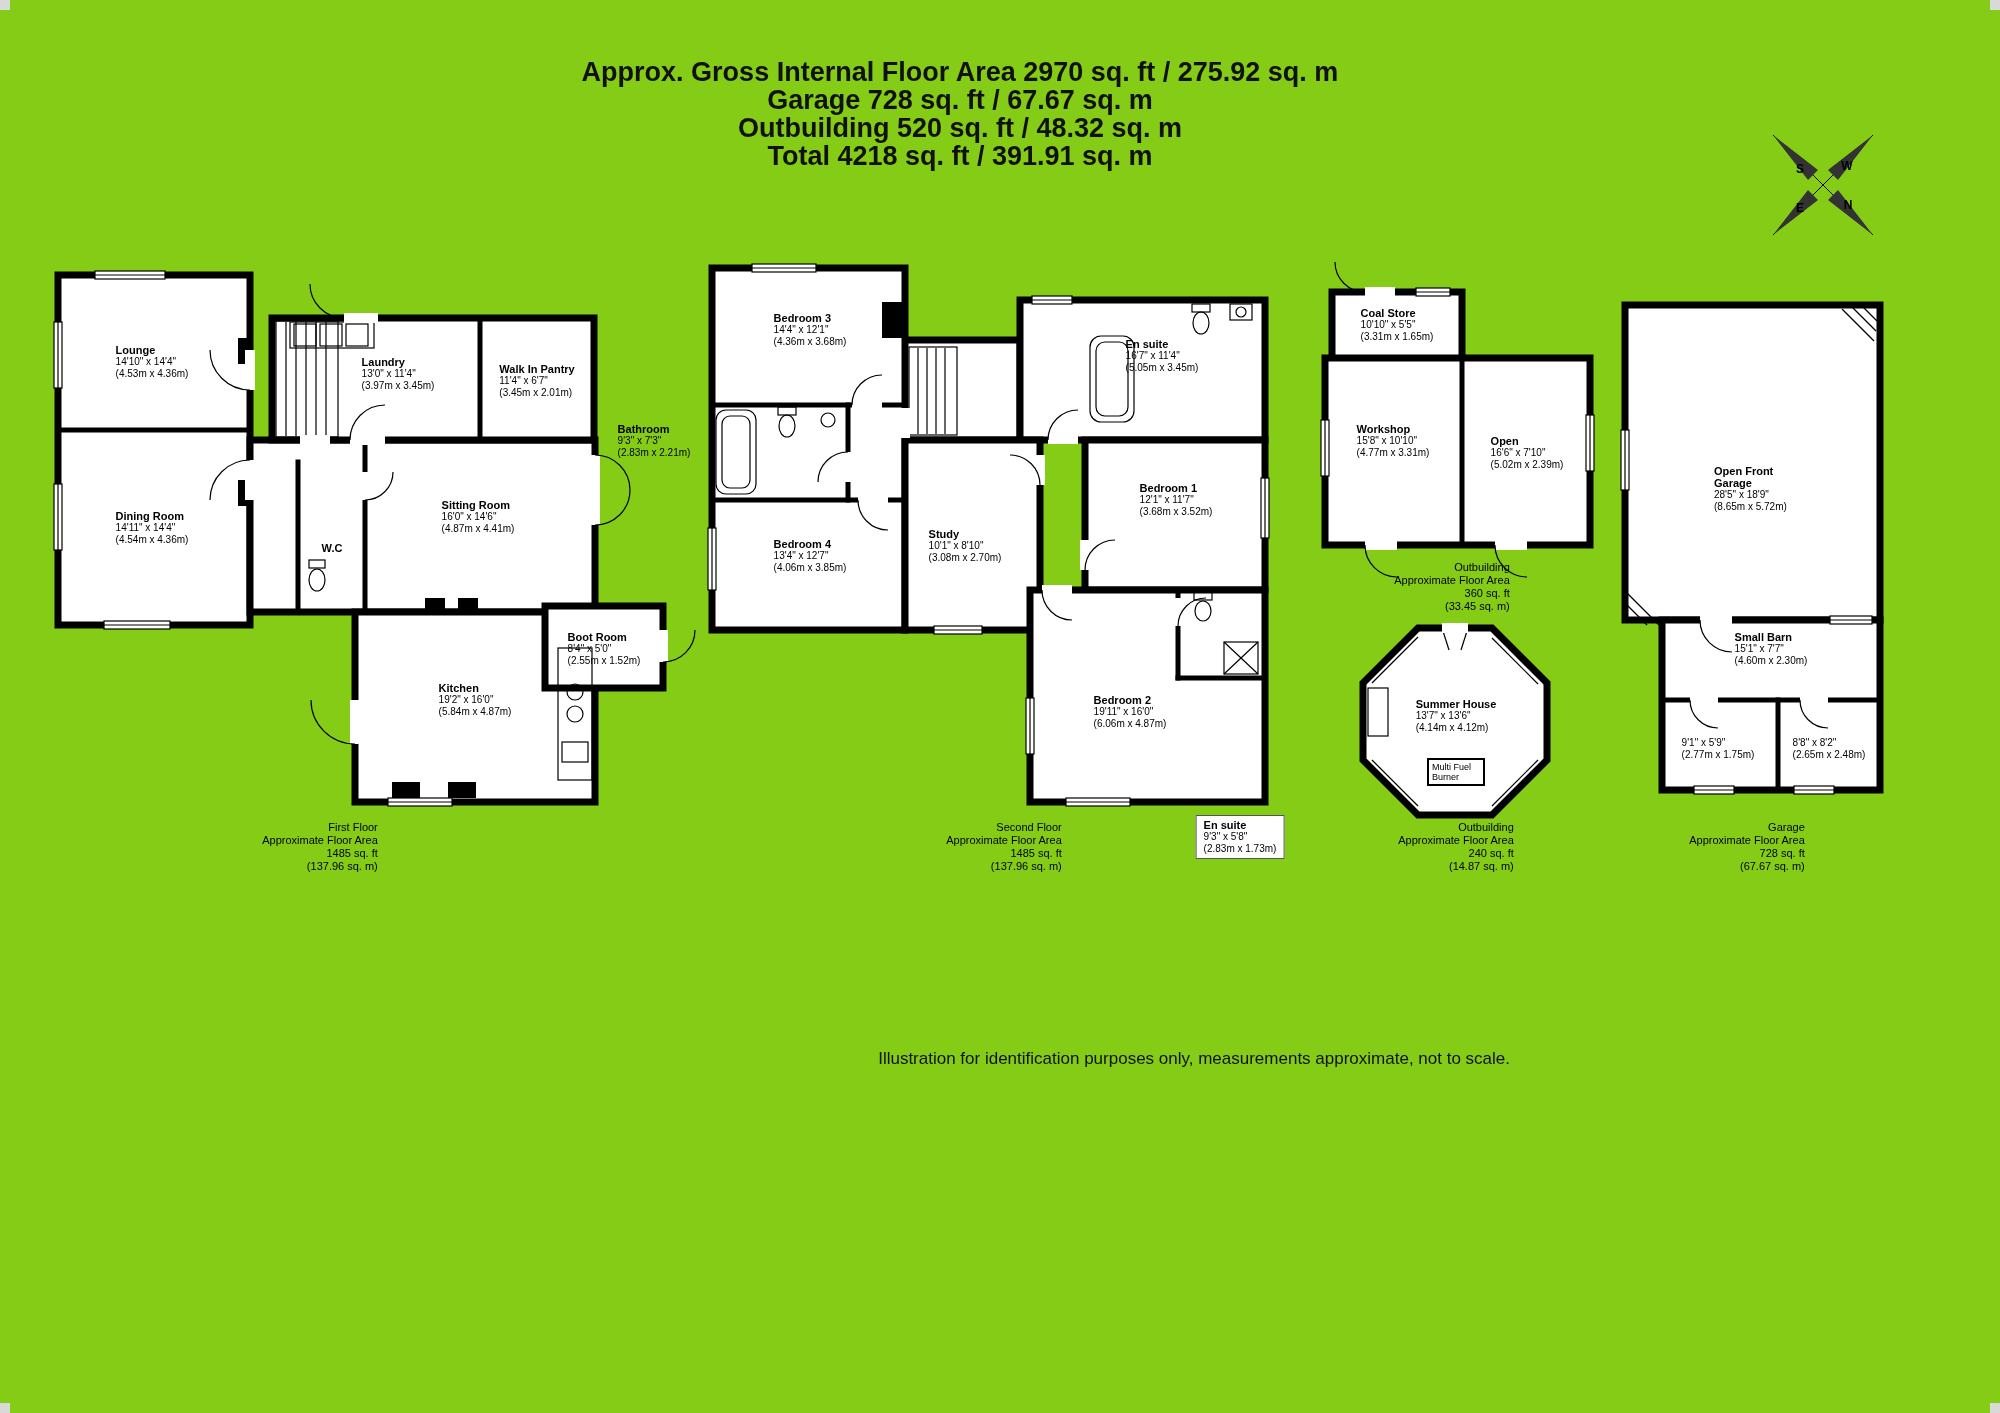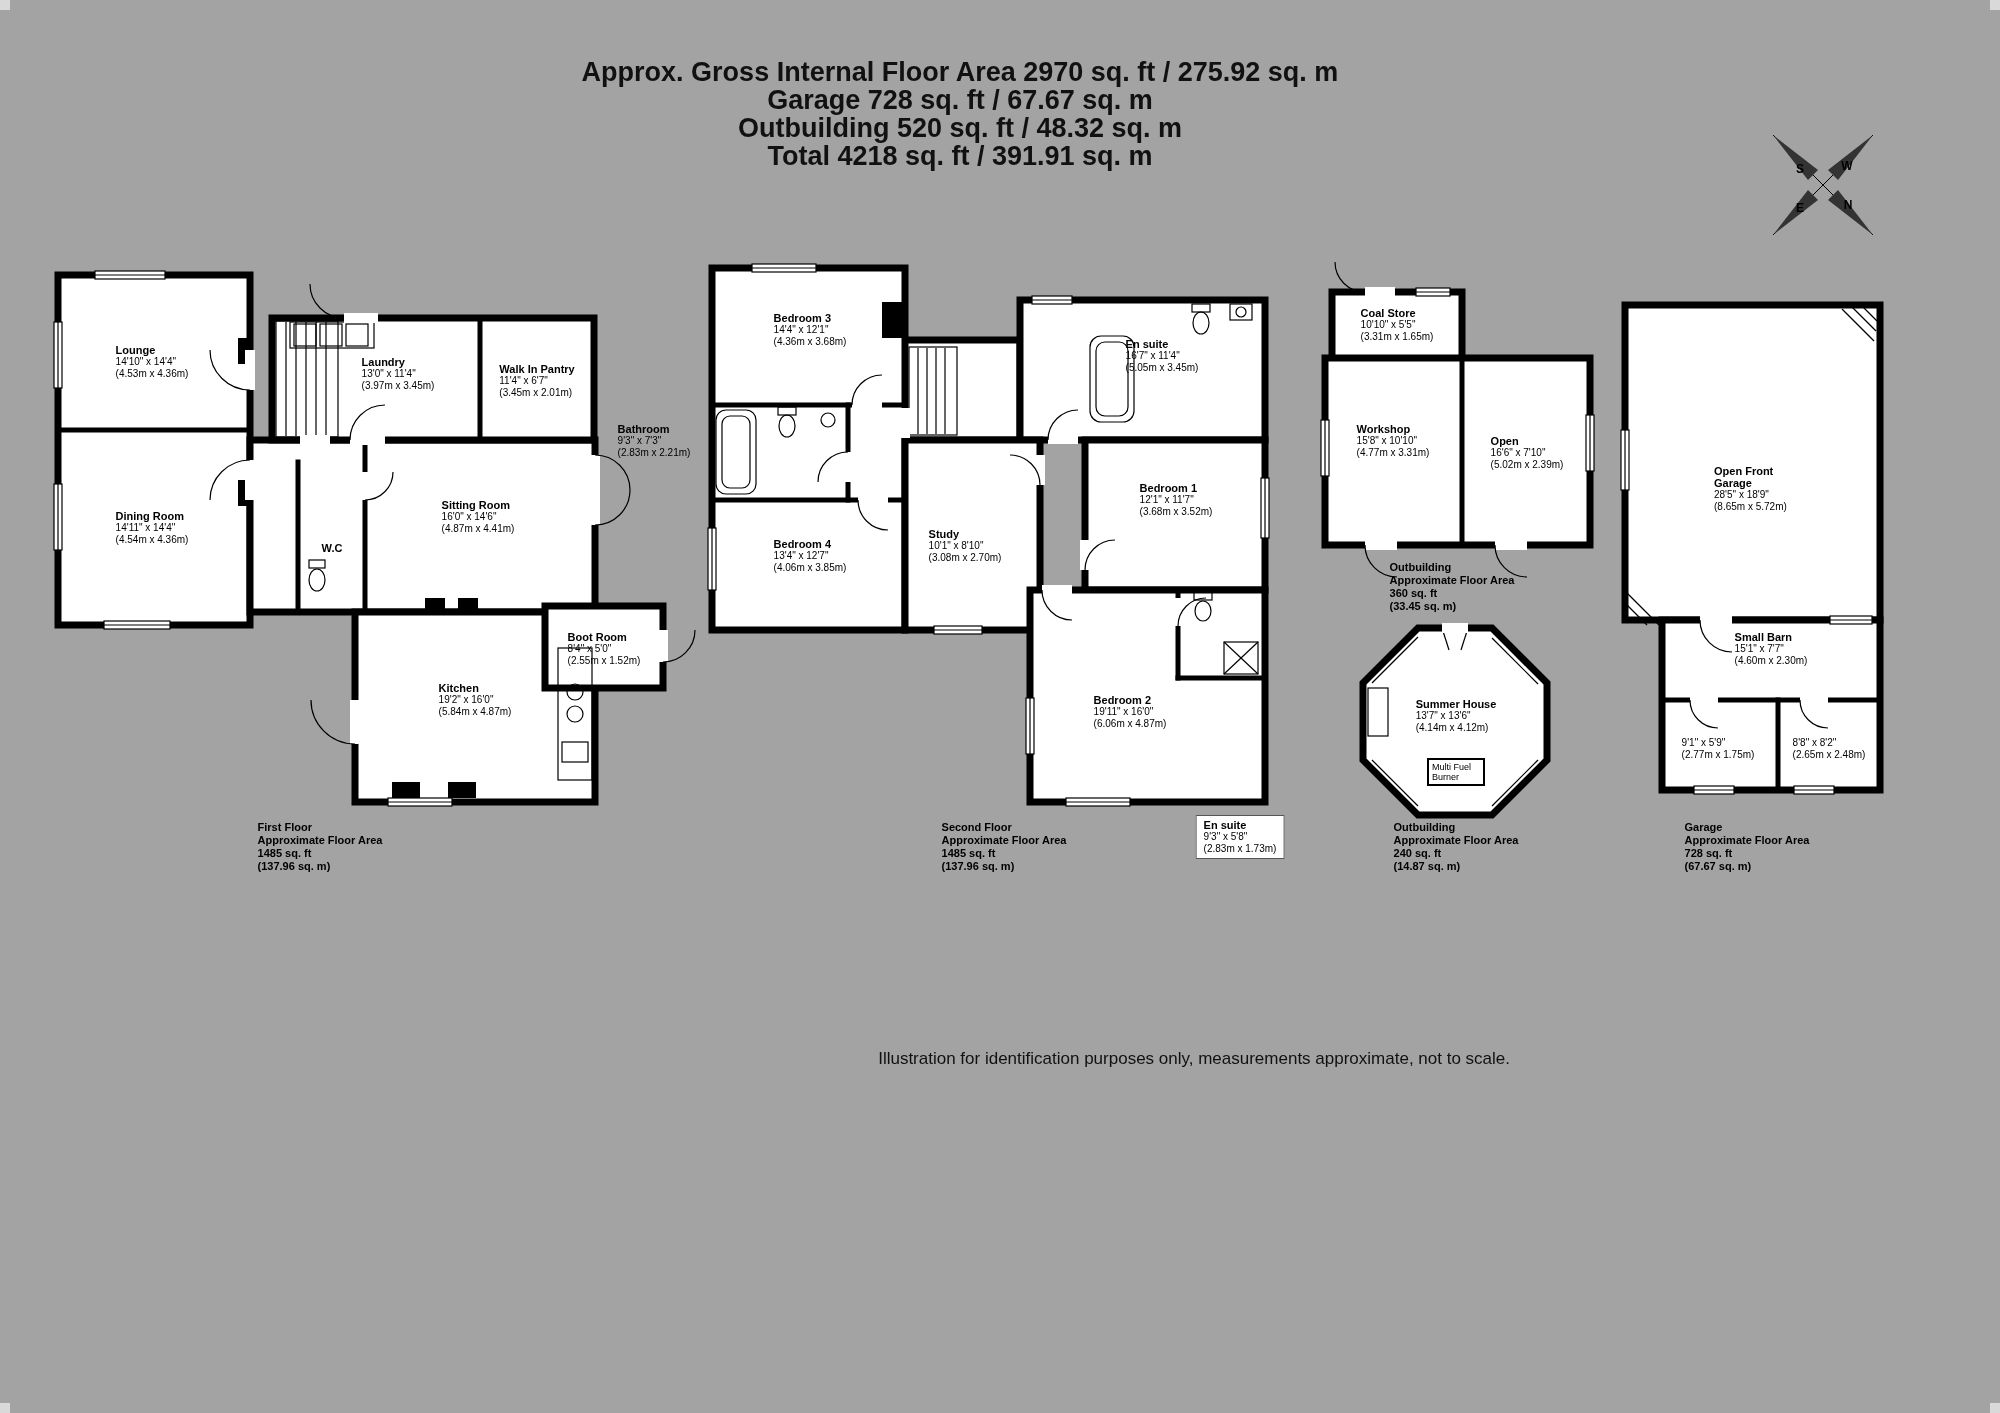--- a/index.html
+++ b/index.html
@@ -1,36 +1,36 @@
 <!DOCTYPE html>
 <html><head>
 <meta charset="utf-8">
 <style>
   * { box-sizing: border-box; }
   html,body { margin:0; padding:0; background:#ffffff; }
   body { font-family:"Liberation Sans", sans-serif; color:#000; }
-  .page { position:relative; width:2000px; height:1413px; background:#a3a3a3; overflow:hidden; }
+  .page { position:relative; width:2000px; height:1413px; background:#84cc16; overflow:hidden; }
 
   .hdr { position:absolute; left:0; top:58px; width:1920px; text-align:center;
          font-weight:bold; font-size:27px; line-height:28px; color:#111; }
 
   svg.plan { position:absolute; left:0; top:0; }
 
   .rlabel { position:absolute; transform:translate(-50%,-50%); 
             white-space:nowrap; line-height:12px; z-index:5; }
   .rlabel .rname { font-size:11px; font-weight:bold; }
   .rlabel .rdim  { font-size:10px; }
   .wrap { white-space:normal; }
 
   .boxed { border:1.5px solid #555; background:#fff; padding:3px 7px; }
   .burnerbox { border:2px solid #000; background:#fff; padding:2px 3px; }
   .burnerbox .rname { font-size:9px; font-weight:normal; line-height:10px; }
 
-  .arealabel { position:absolute; transform:translate(-50%,-50%); text-align:left;
-               font-weight:bold; font-size:11px; line-height:13px; white-space:nowrap; z-index:5; }
+  .arealabel { position:absolute; transform:translate(-50%,-50%); text-align:right;
+               font-weight:normal; font-size:11px; line-height:13px; white-space:nowrap; z-index:5; }
 
   .footer { position:absolute; left:0; top:1046px; width:1510px; text-align:right;
             font-size:17px; line-height:26px; color:#111; }
   .footer .b { font-weight:bold; }
 
   .corner { position:absolute; width:10px; height:10px; background:#d9d9d9; }
 </style>
 </head>
 <body>
 

